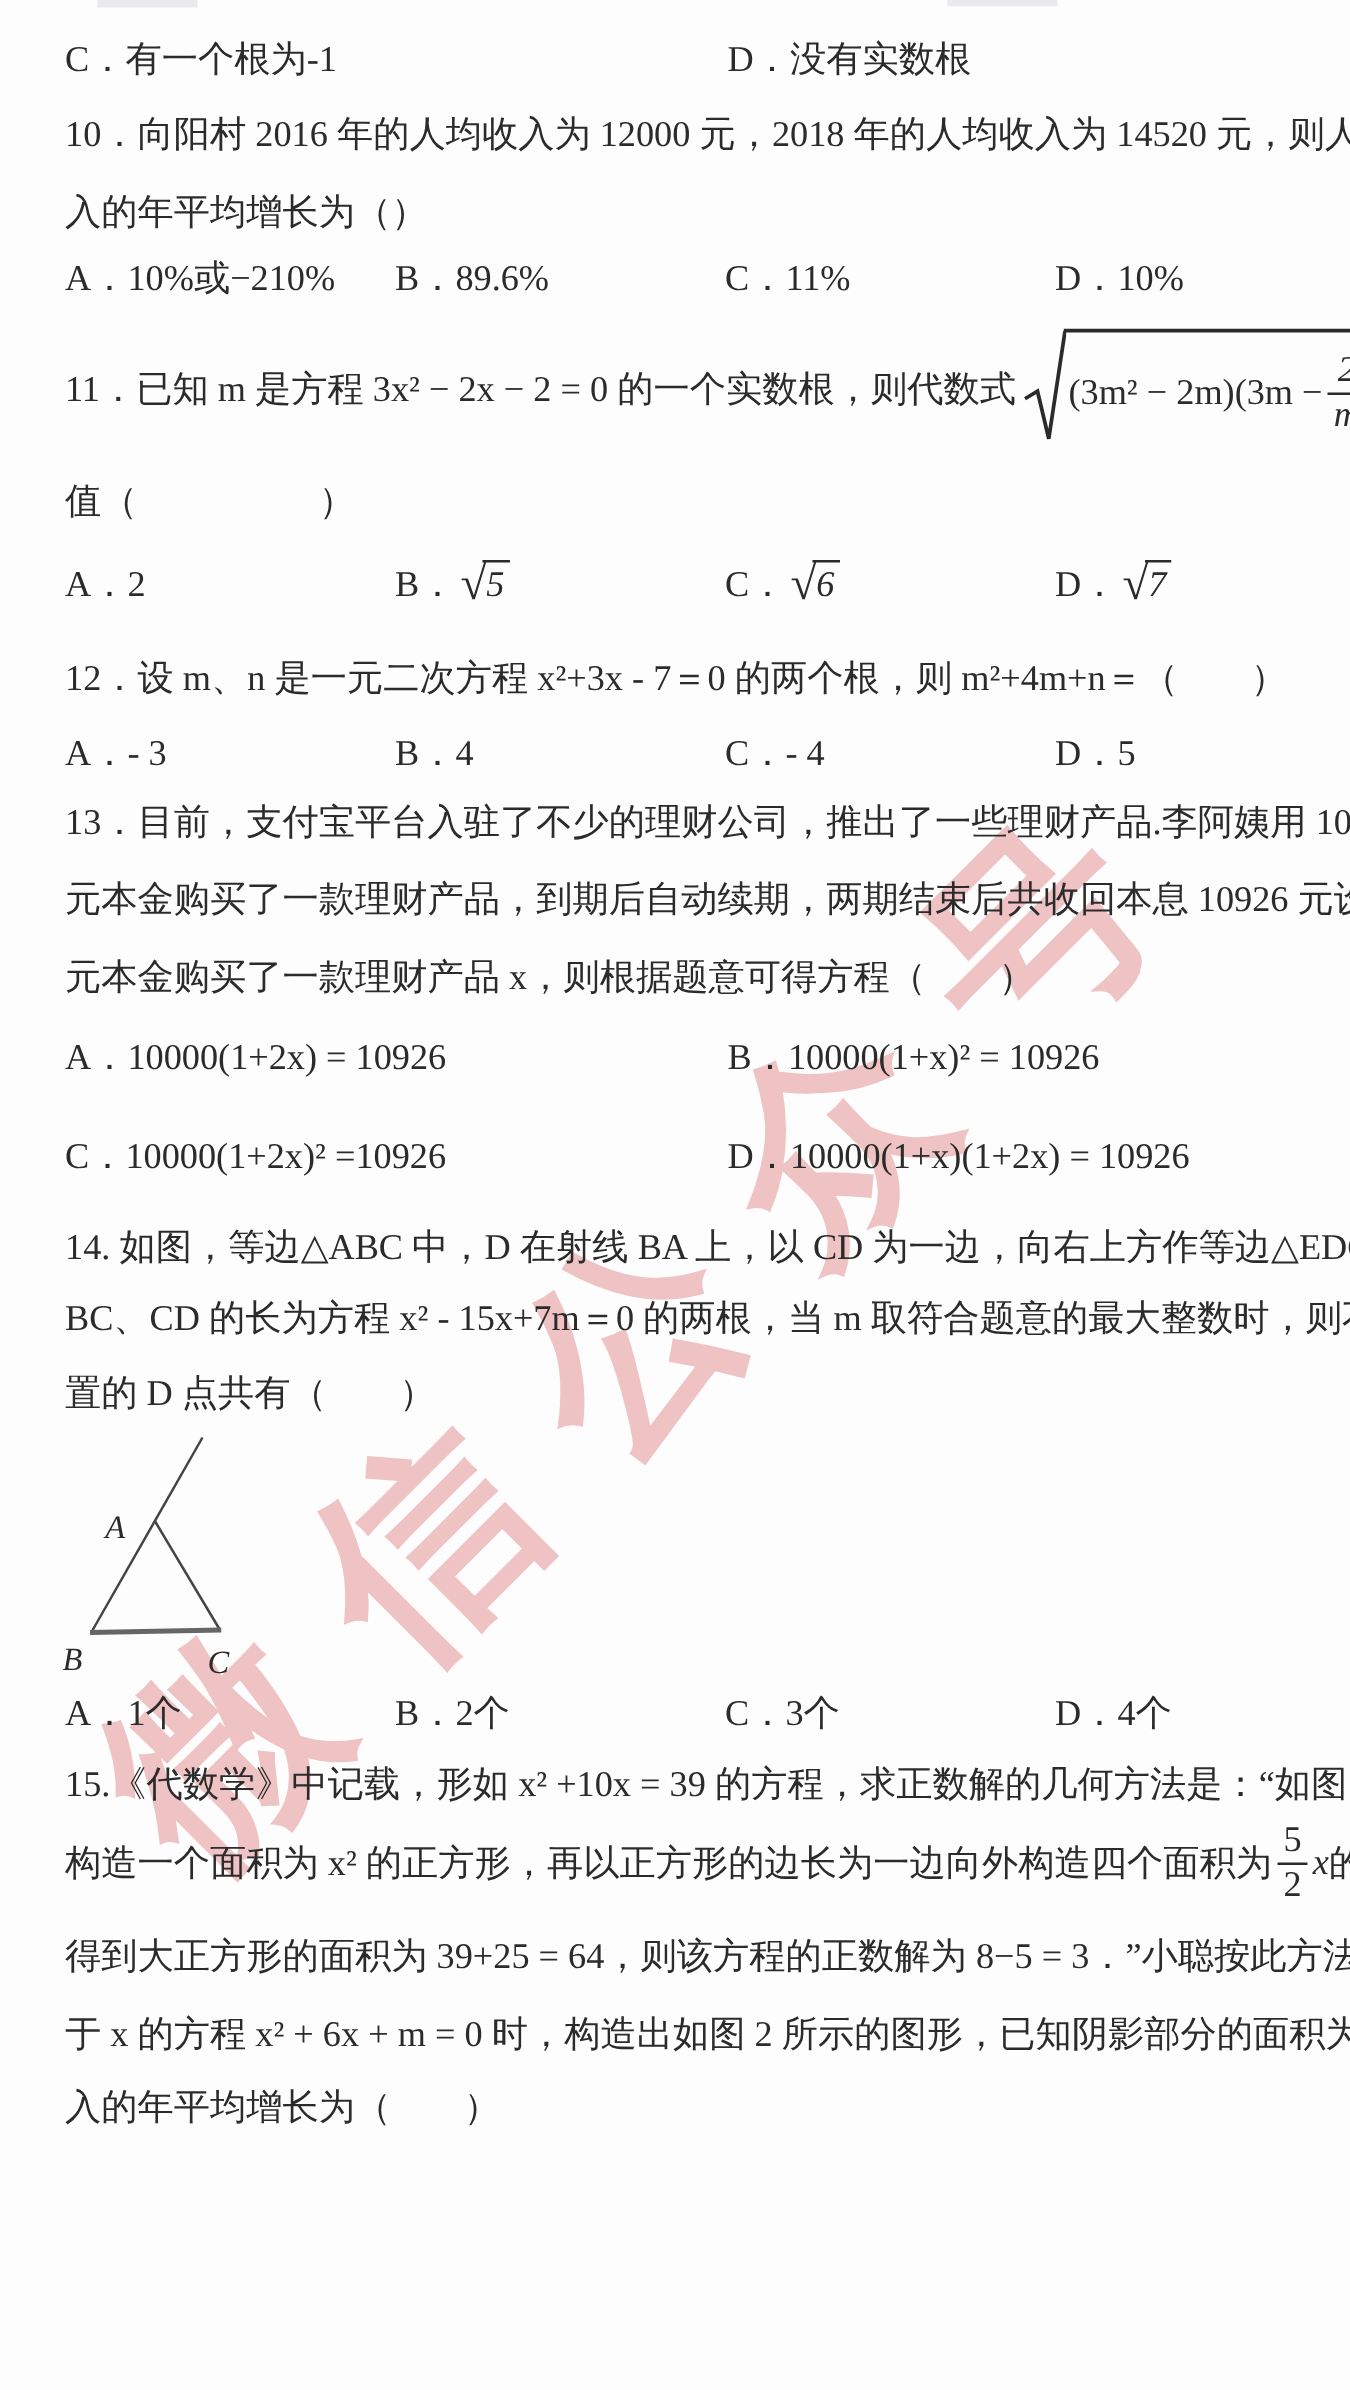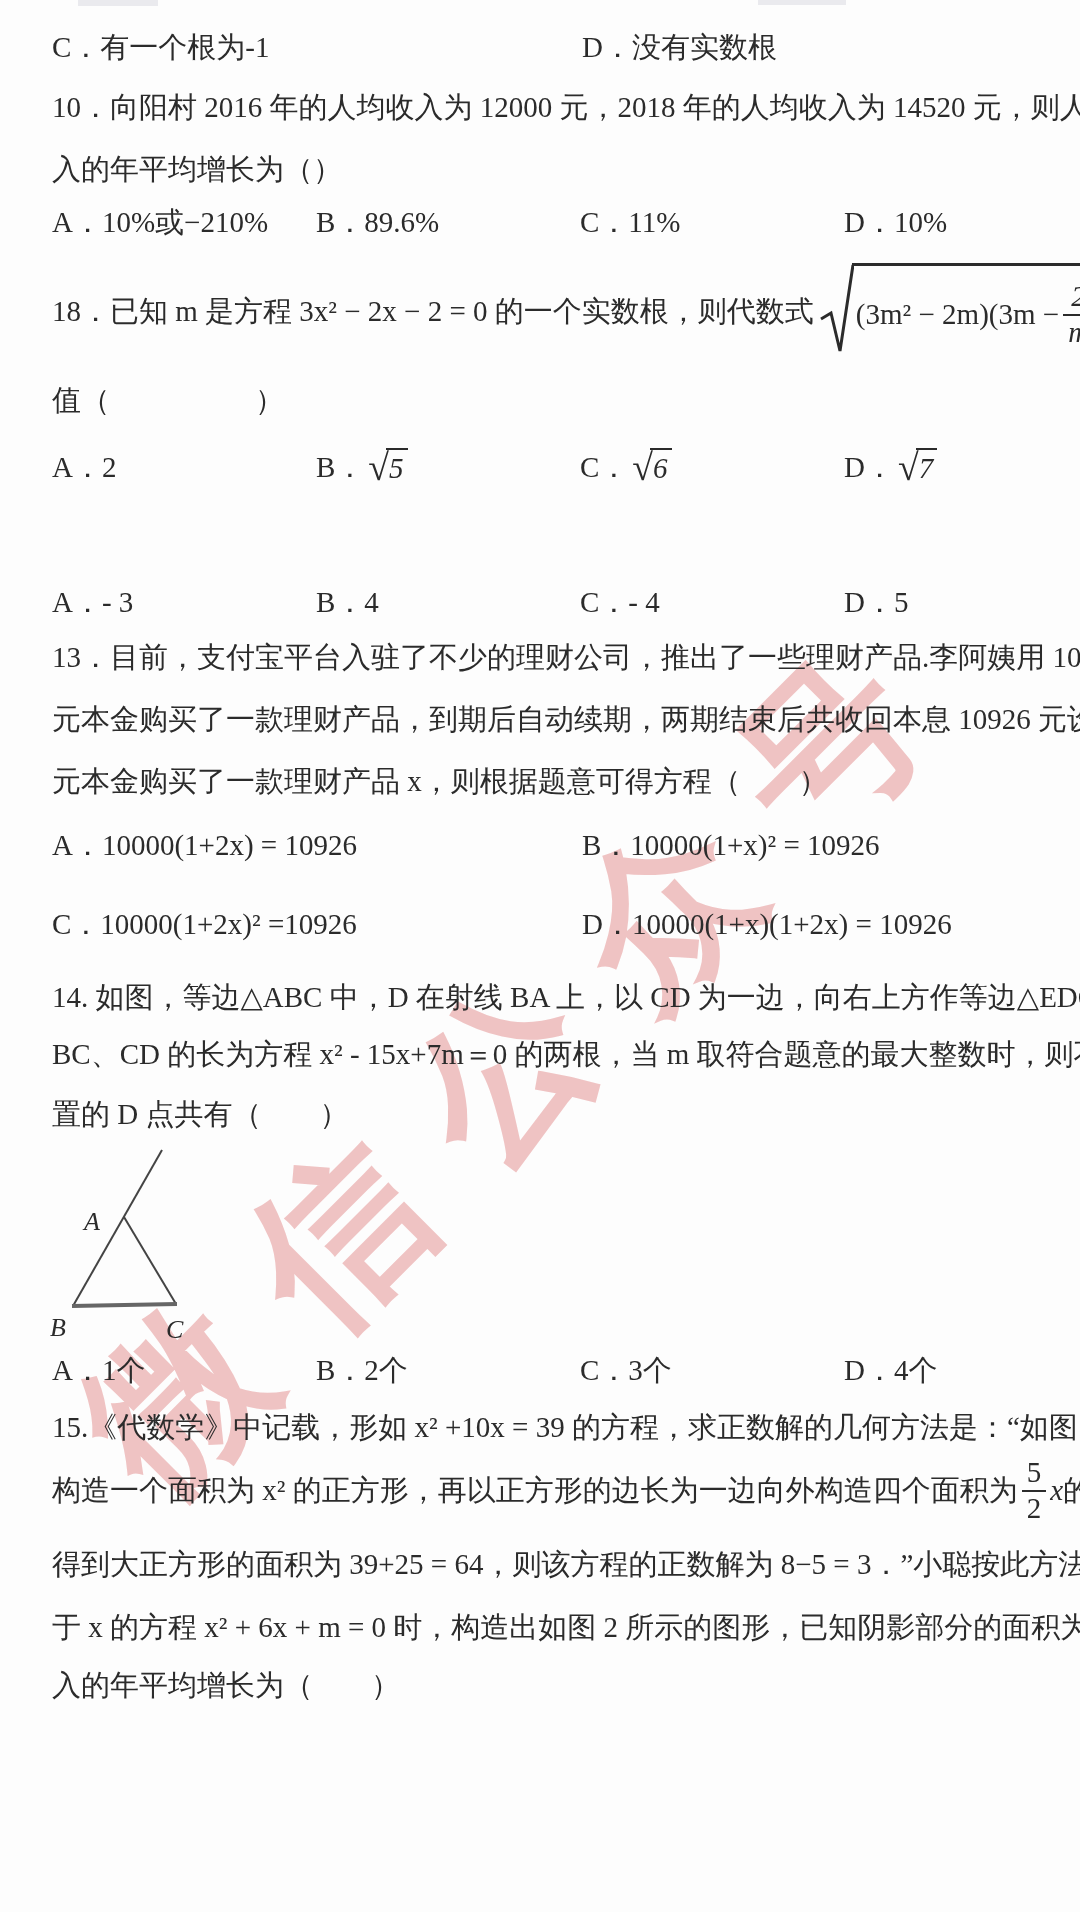--- a/index.html
+++ b/index.html
@@ -68,21 +68,21 @@
   <div class="line" style="top:88px">10．向阳村 2016 年的人均收入为 12000 元，2018 年的人均收入为 14520 元，则人均收</div>
   <div class="line" style="top:150px">入的年平均增长为（）</div>
   <div class="row" style="top:203px">
     <span class="col" style="left:52px">A．10%或−210%</span>
     <span class="col" style="left:316px">B．89.6%</span>
     <span class="col" style="left:580px">C．11%</span>
     <span class="col" style="left:844px">D．10%</span>
   </div>
 
   <div class="mathline" style="top:266px;height:92px">
-    <span>18．已知 m 是方程 3x² − 2x − 2 = 0 的一个实数根，则代数式</span>
+    <span>11．已知 m 是方程 3x² − 2x − 2 = 0 的一个实数根，则代数式</span>
     <span class="sqrt-big">
       <svg class="radsign" width="34" height="92" viewBox="0 0 34 92">
         <path d="M1 56 L11 50 L20 88 L33 2" stroke="#2b2b2b" stroke-width="3" fill="none"></path>
       </svg>
       <span class="vinc">
         <span>(3m² − 2m)(3m −</span>
         <span class="frac">
           <span class="num it">2</span>
           <span class="den it">m</span>
         </span>
@@ -110,20 +110,21 @@
     </span>
     <span class="col" style="left:844px;display:inline-flex">
       <span>D．</span>
       <span class="sqrt">
           <span class="rs">√</span>
           <span class="sv it">7</span>
         </span>
     </span>
   </div>
 
+  <div class="line" style="top:523px">12．设 m、n 是一元二次方程 x²+3x - 7＝0 的两个根，则 m²+4m+n＝（　　）</div>
   <div class="row" style="top:583px">
     <span class="col" style="left:52px">A．- 3</span>
     <span class="col" style="left:316px">B．4</span>
     <span class="col" style="left:580px">C．- 4</span>
     <span class="col" style="left:844px">D．5</span>
   </div>
 
   <div class="line" style="top:638px">13．目前，支付宝平台入驻了不少的理财公司，推出了一些理财产品.李阿姨用 10000</div>
   <div class="line" style="top:700px">元本金购买了一款理财产品，到期后自动续期，两期结束后共收回本息 10926 元设此款</div>
   <div class="line" style="top:762px">元本金购买了一款理财产品 x，则根据题意可得方程（　　）</div>

